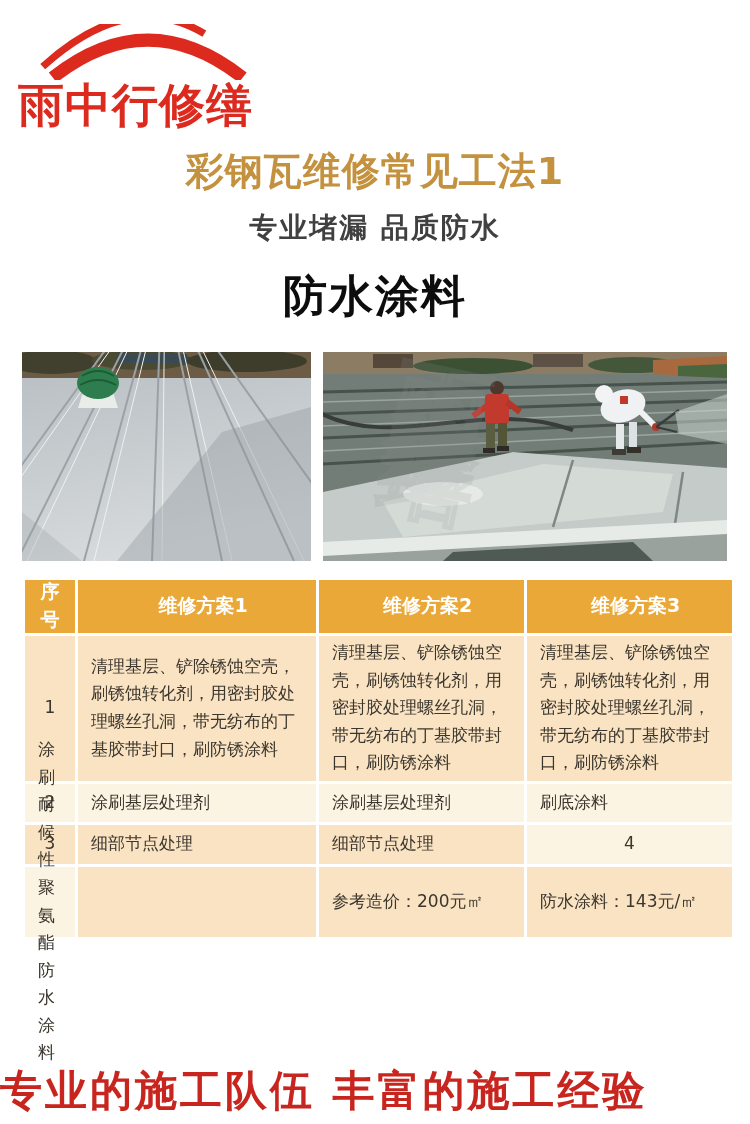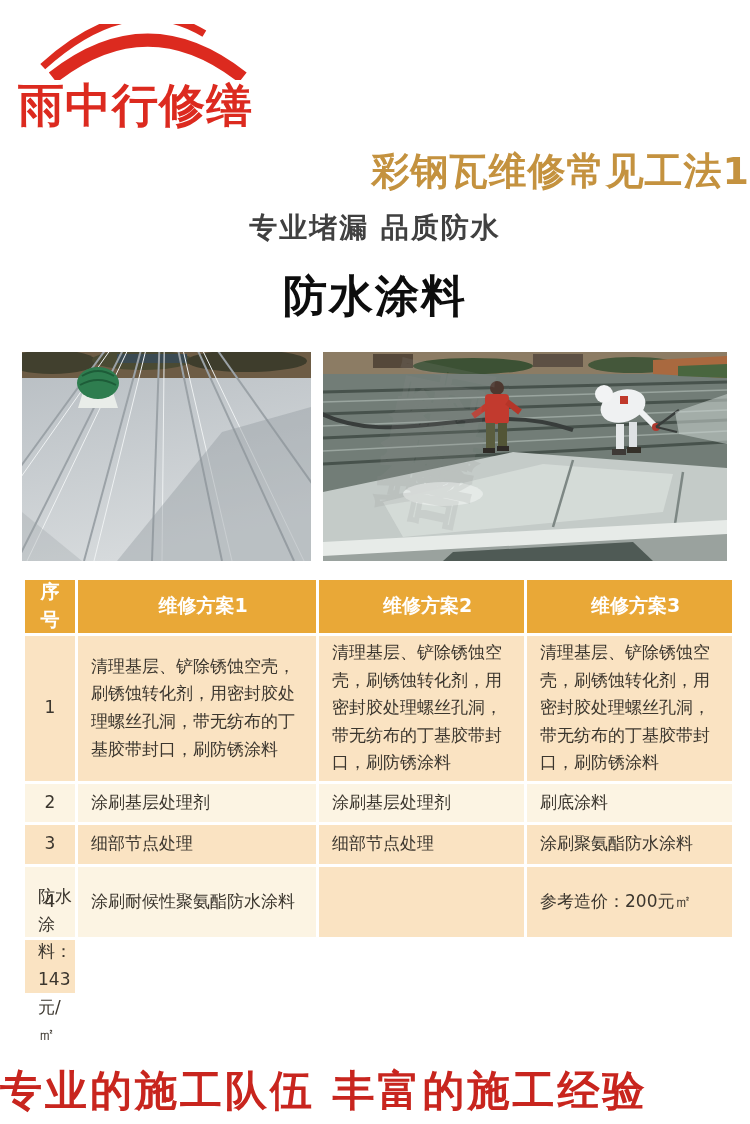--- a/index.html
+++ b/index.html
@@ -14,21 +14,21 @@
   
   .logo-block { margin: 24px 0 0 18px; width: 250px; }
   .logo-arc { display: block; margin-left: 22px; width: 210px; height: 56px; }
   .brand-name {
     font-size: 46px; font-weight: bold; color: #DC2A1F;
     letter-spacing: 1px; line-height: 1.12; white-space: nowrap;
   }
 
   
   .page-title {
-    margin-top: 14px; text-align: right;
+    margin-top: 14px; text-align: center;
     font-size: 38px; font-weight: bold; color: #C4923F; letter-spacing: 1px;
   }
   .page-subtitle {
     margin-top: 12px; text-align: center;
     font-size: 28px; font-weight: bold; color: #404040; letter-spacing: 2px;
   }
   .section-title {
     margin-top: 20px; text-align: center;
     font-size: 44px; font-weight: bold; color: #0d0d0d; letter-spacing: 2px;
   }
@@ -230,21 +230,20 @@
   <div class="td peach">清理基层、铲除锈蚀空壳，刷锈蚀转化剂，用密封胶处理螺丝孔洞，带无纺布的丁基胶带封口，刷防锈涂料</div>
 
   <div class="td no cream">2</div>
   <div class="td cream">涂刷基层处理剂</div>
   <div class="td cream">涂刷基层处理剂</div>
   <div class="td cream">刷底涂料</div>
 
   <div class="td no peach">3</div>
   <div class="td peach">细部节点处理</div>
   <div class="td peach">细部节点处理</div>
-  <div class="td peach">涂刷聚氨酯防水涂料</div>
 
   <div class="td no cream">4</div>
   <div class="td cream">涂刷耐候性聚氨酯防水涂料</div>
 
   <div class="td no peach"></div>
   <div class="td peach">参考造价：200元㎡</div>
   <div class="td peach">防水涂料：143元/㎡</div>
 </div>
 
 <div class="footer-slogan">专业的施工队伍  丰富的施工经验</div>

